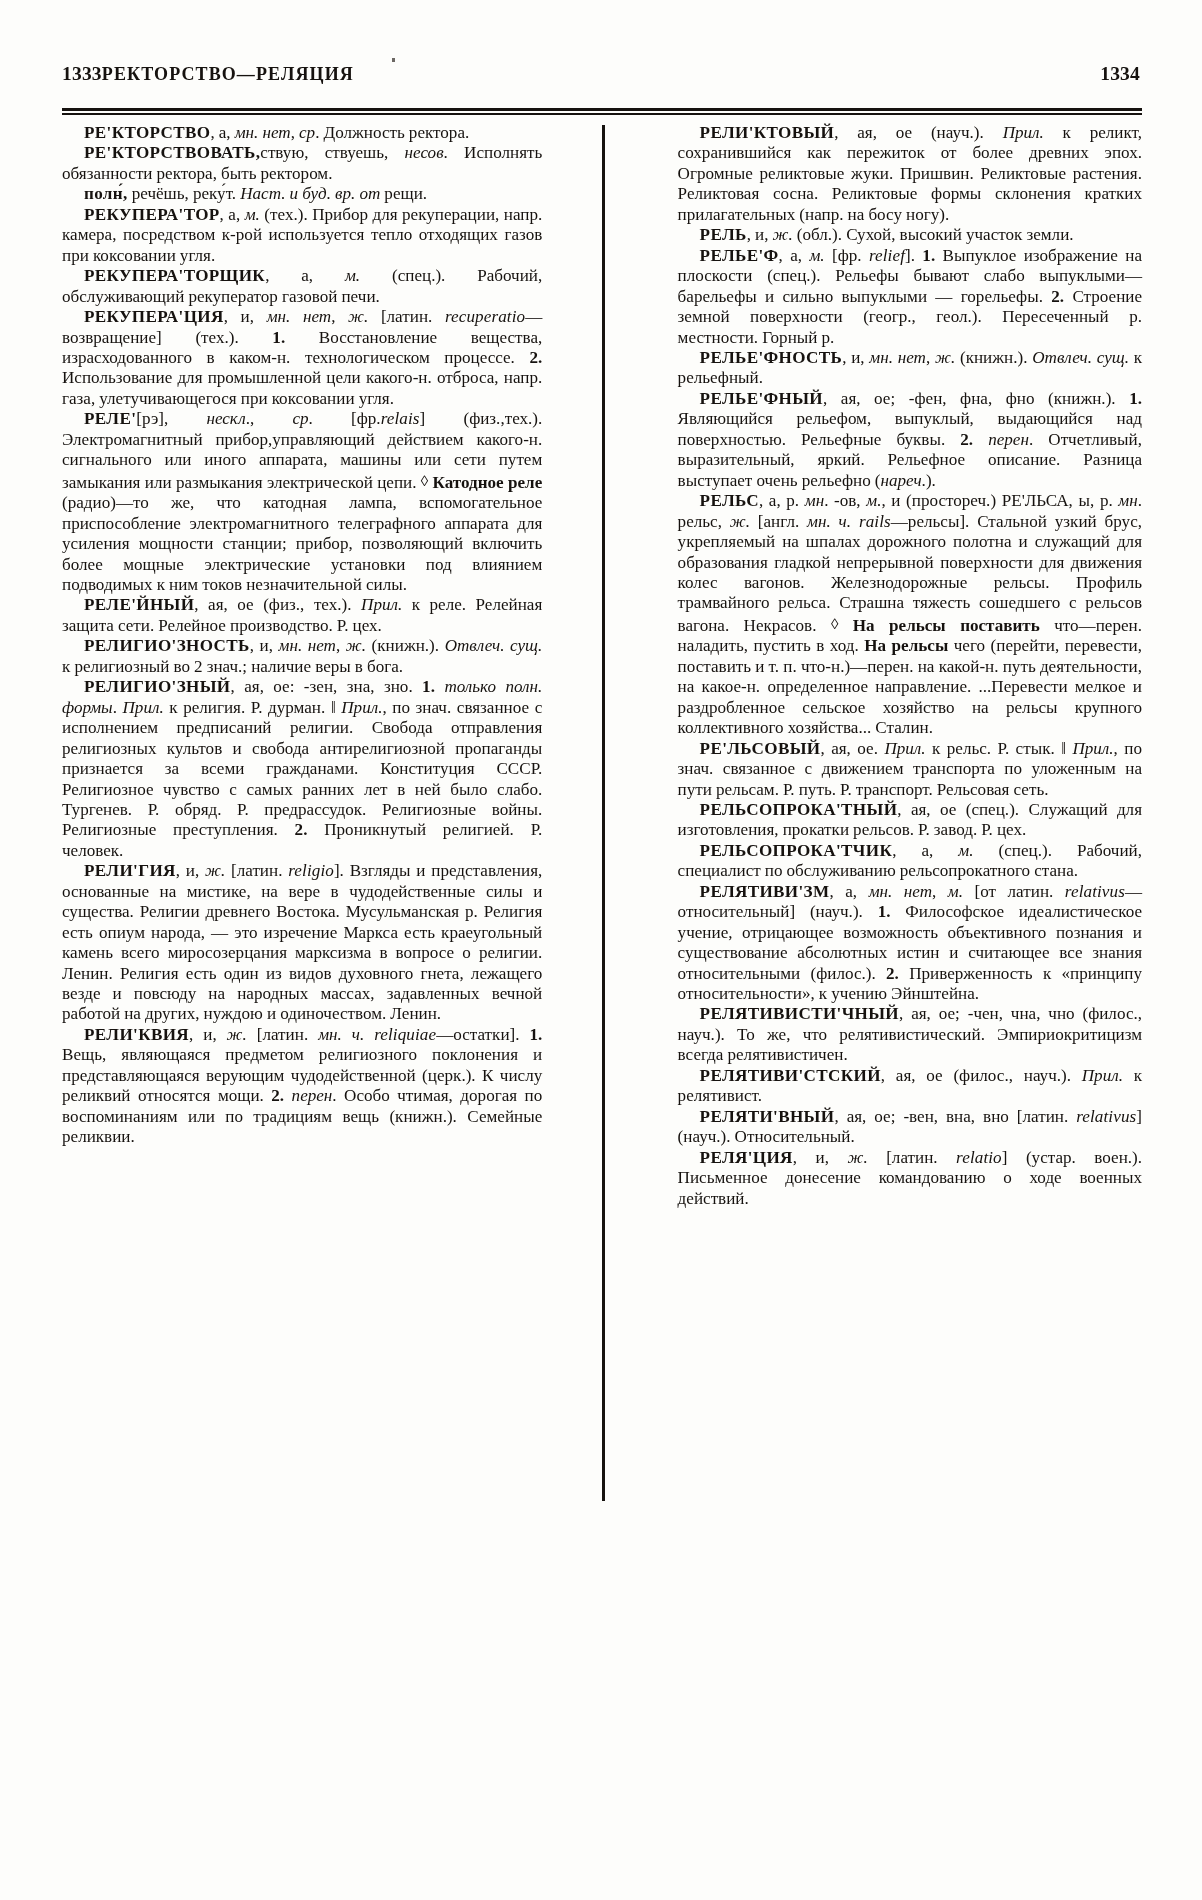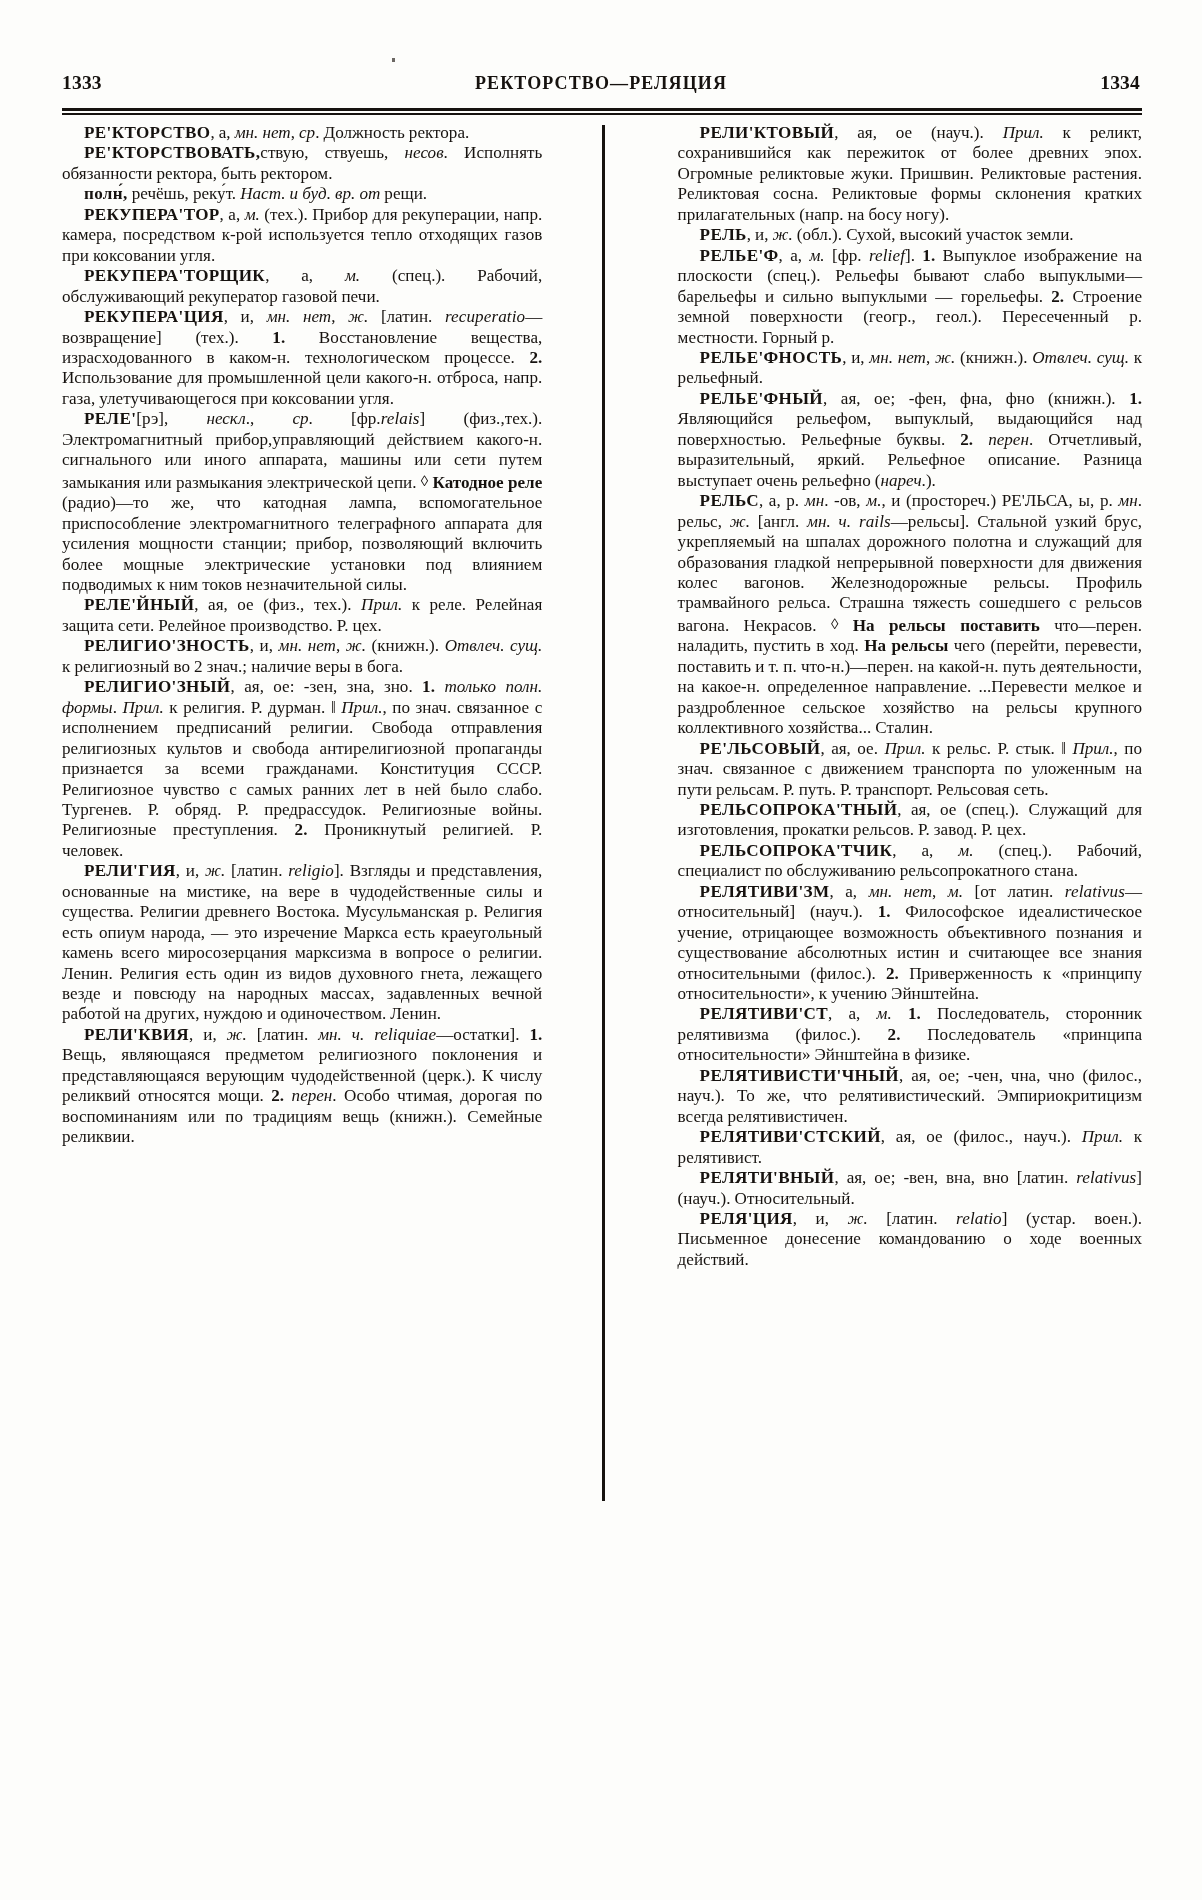--- a/index.html
+++ b/index.html
@@ -22,39 +22,38 @@
     box-sizing: border-box;
     padding: 0;
     background: #fdfdfb;
     overflow: hidden;
   }
   
   .running-head {
     position: absolute;
     left: 62px;
     right: 62px;
-    top: 72px;
+    top: 63px;
     height: 34px;
     display: flex;
     align-items: baseline;
     justify-content: space-between;
     font-weight: bold;
     font-size: 19.5px;
     letter-spacing: 0.2px;
   }
   .folio {
     font-size: 19.5px;
     font-weight: bold;
     font-family: "Liberation Serif", serif;
   }
   .head-title {
     font-size: 18px;
     font-weight: bold;
     letter-spacing: 1.1px;
-    text-align: center;
     flex: 1;
   }
   .rule-wrap {
     position: absolute;
     left: 62px;
     right: 60px;
     top: 108px;
   }
   .rule-thick {
     height: 3px;
@@ -168,21 +167,20 @@
         <p class="entry"><span class="hw">РЕЛИ'КТОВЫЙ</span><span>, ая, ое (науч.). <i>Прил.</i> к реликт, сохранившийся как пережиток от более древних эпох. Огромные реликтовые жуки. Пришвин. Реликтовые растения. Реликтовая сосна. Реликтовые формы склонения кратких прилагательных (напр. на босу ногу).</span></p>
         <p class="entry"><span class="hw">РЕЛЬ</span><span>, и, <i>ж.</i> (обл.). Сухой, высокий участок земли.</span></p>
         <p class="entry"><span class="hw">РЕЛЬЕ'Ф</span><span>, а, <i>м.</i> [фр. <i class="lat">relief</i>]. <span class="num">1.</span> Выпуклое изображение на плоскости (спец.). Рельефы бывают слабо выпуклыми—барельефы и сильно выпуклыми — горельефы. <span class="num">2.</span> Строение земной поверхности (геогр., геол.). Пересеченный р. местности. Горный р.</span></p>
         <p class="entry"><span class="hw">РЕЛЬЕ'ФНОСТЬ</span><span>, и, <i>мн. нет</i>, <i>ж.</i> (книжн.). <i>Отвлеч. сущ.</i> к рельефный.</span></p>
         <p class="entry"><span class="hw">РЕЛЬЕ'ФНЫЙ</span><span>, ая, ое; -фен, фна, фно (книжн.). <span class="num">1.</span> Являющийся рельефом, выпуклый, выдающийся над поверхностью. Рельефные буквы. <span class="num">2.</span> <i>перен</i>. Отчетливый, выразительный, яркий. Рельефное описание. Разница выступает очень рельефно (<i>нареч</i>.).</span></p>
         <p class="entry"><span class="hw">РЕЛЬС</span><span>, а, р. <i>мн</i>. -ов, <i>м.</i>, и (простореч.) РЕ'ЛЬСА, ы, р. <i>мн</i>. рельс, <i>ж.</i> [англ. <i>мн. ч.</i> <i class="lat">rails</i>—рельсы]. Стальной узкий брус, укрепляемый на шпалах дорожного полотна и служащий для образования гладкой непрерывной поверхности для движения колес вагонов. Железнодорожные рельсы. Профиль трамвайного рельса. Страшна тяжесть сошедшего с рельсов вагона. Некрасов. <span class="lozenge"><span class="lozenge">◊</span></span> <span class="b">На рельсы поставить</span> что—перен. наладить, пустить в ход. <span class="b">На рельсы</span> чего (перейти, перевести, поставить и т. п. что-н.)—перен. на какой-н. путь деятельности, на какое-н. определенное направление. ...Перевести мелкое и раздробленное сельское хозяйство на рельсы крупного коллективного хозяйства... Сталин.</span></p>
         <p class="entry"><span class="hw">РЕ'ЛЬСОВЫЙ</span><span>, ая, ое. <i>Прил.</i> к рельс. Р. стык. ‖ <i>Прил.</i>, по знач. связанное с движением транспорта по уложенным на пути рельсам. Р. путь. Р. транспорт. Рельсовая сеть.</span></p>
         <p class="entry"><span class="hw">РЕЛЬСОПРОКА'ТНЫЙ</span><span>, ая, ое (спец.). Служащий для изготовления, прокатки рельсов. Р. завод. Р. цех.</span></p>
         <p class="entry"><span class="hw">РЕЛЬСОПРОКА'ТЧИК</span><span>, а, <i>м.</i> (спец.). Рабочий, специалист по обслуживанию рельсопрокатного стана.</span></p>
         <p class="entry"><span class="hw">РЕЛЯТИВИ'ЗМ</span><span>, а, <i>мн. нет</i>, <i>м.</i> [от латин. <i class="lat">relativus</i>—относительный] (науч.). <span class="num">1.</span> Философское идеалистическое учение, отрицающее возможность объективного познания и существование абсолютных истин и считающее все знания относительными (филос.). <span class="num">2.</span> Приверженность к «принципу относительности», к учению Эйнштейна.</span></p>
-        <p class="entry"><span class="hw">РЕЛЯТИВИ'СТ</span><span>, а, <i>м.</i> <span class="num">1.</span> Последователь, сторонник релятивизма (филос.). <span class="num">2.</span> Последователь «принципа относительности» Эйнштейна в физике.</span></p>
         <p class="entry"><span class="hw">РЕЛЯТИВИСТИ'ЧНЫЙ</span><span>, ая, ое; -чен, чна, чно (филос., науч.). То же, что релятивистический. Эмпириокритицизм всегда релятивистичен.</span></p>
         <p class="entry"><span class="hw">РЕЛЯТИВИ'СТСКИЙ</span><span>, ая, ое (филос., науч.). <i>Прил.</i> к релятивист.</span></p>
         <p class="entry"><span class="hw">РЕЛЯТИ'ВНЫЙ</span><span>, ая, ое; -вен, вна, вно [латин. <i class="lat">relativus</i>] (науч.). Относительный.</span></p>
         <p class="entry"><span class="hw">РЕЛЯ'ЦИЯ</span><span>, и, <i>ж.</i> [латин. <i class="lat">relatio</i>] (устар. воен.). Письменное донесение командованию о ходе военных действий.</span></p>
       </div>
   </div>
 
 </div>
 
 </body></html>

